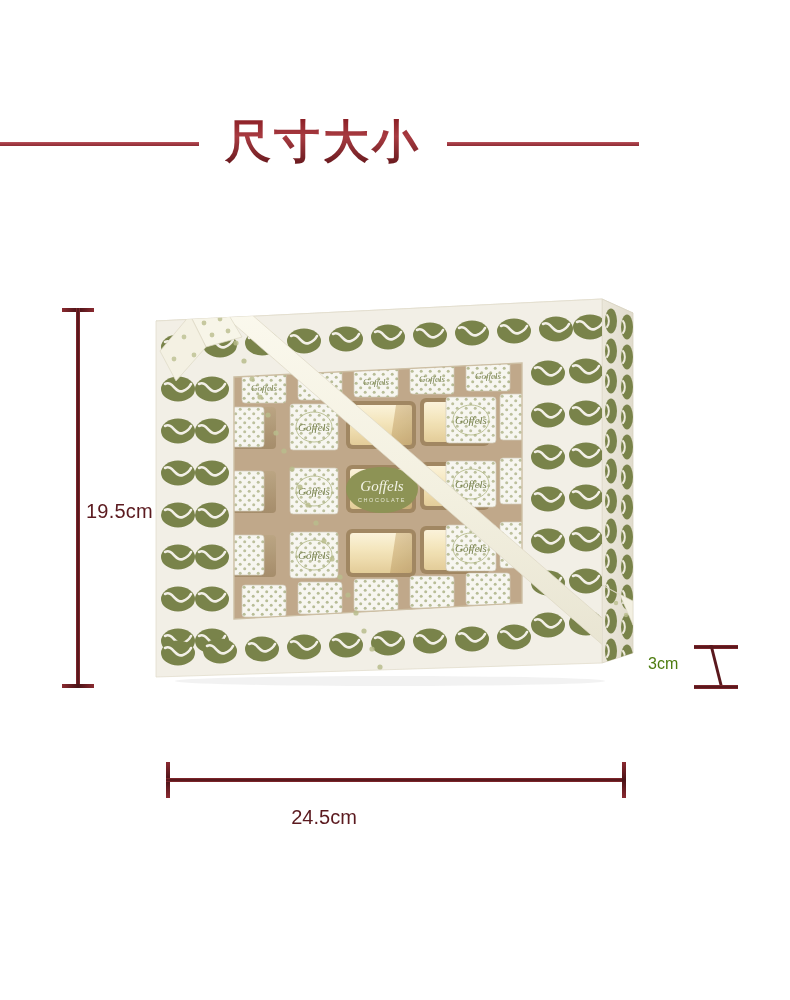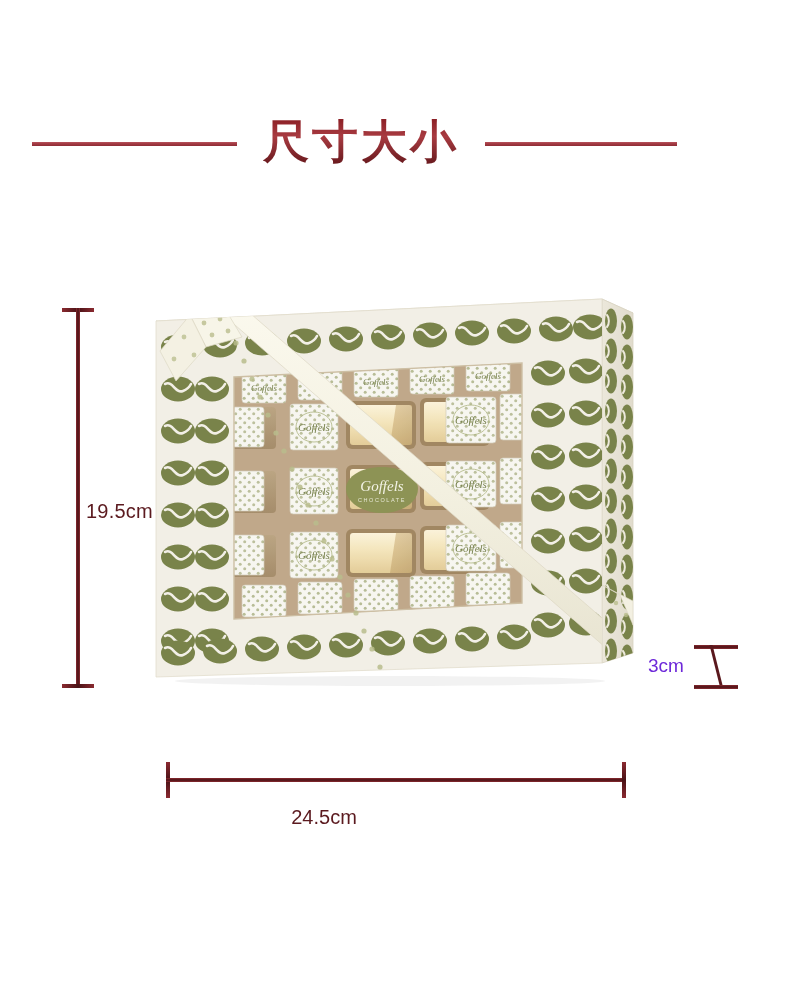--- a/index.html
+++ b/index.html
@@ -19,21 +19,20 @@
   #title-bar {
     position: absolute;
     left: 0;
     top: 108px;
     width: 633px;
     height: 72px;
     display: flex;
     align-items: center;
     justify-content: center;
     gap: 0;
-    padding-left: 38px;
   }
   .rule {
     height: 4px;
     background: linear-gradient(to bottom, #b7545c 0%, #a33a43 45%, #8e2d35 100%);
     flex: 0 0 auto;
   }
   #rule-left  { width: 205px; margin-right: 26px; }
   #rule-right { width: 192px; margin-left: 26px; }
   #title-text {
     font-family: "Liberation Serif", "DejaVu Serif", serif;
@@ -142,22 +141,22 @@
     top: 0;
     width: 3px;
     height: 44px;
     background: #5a181d;
     transform: skewX(14deg);
   }
   #label-depth {
     position: absolute;
     left: 648px;
     top: 655px;
-    font-size: 19px;
-    color: #6d28d9;
+    font-size: 16px;
+    color: #4d7c0f;
     white-space: nowrap;
   }
 
   
   #product {
     position: absolute;
     left: 150px;
     top: 285px;
     width: 485px;
     height: 410px;

